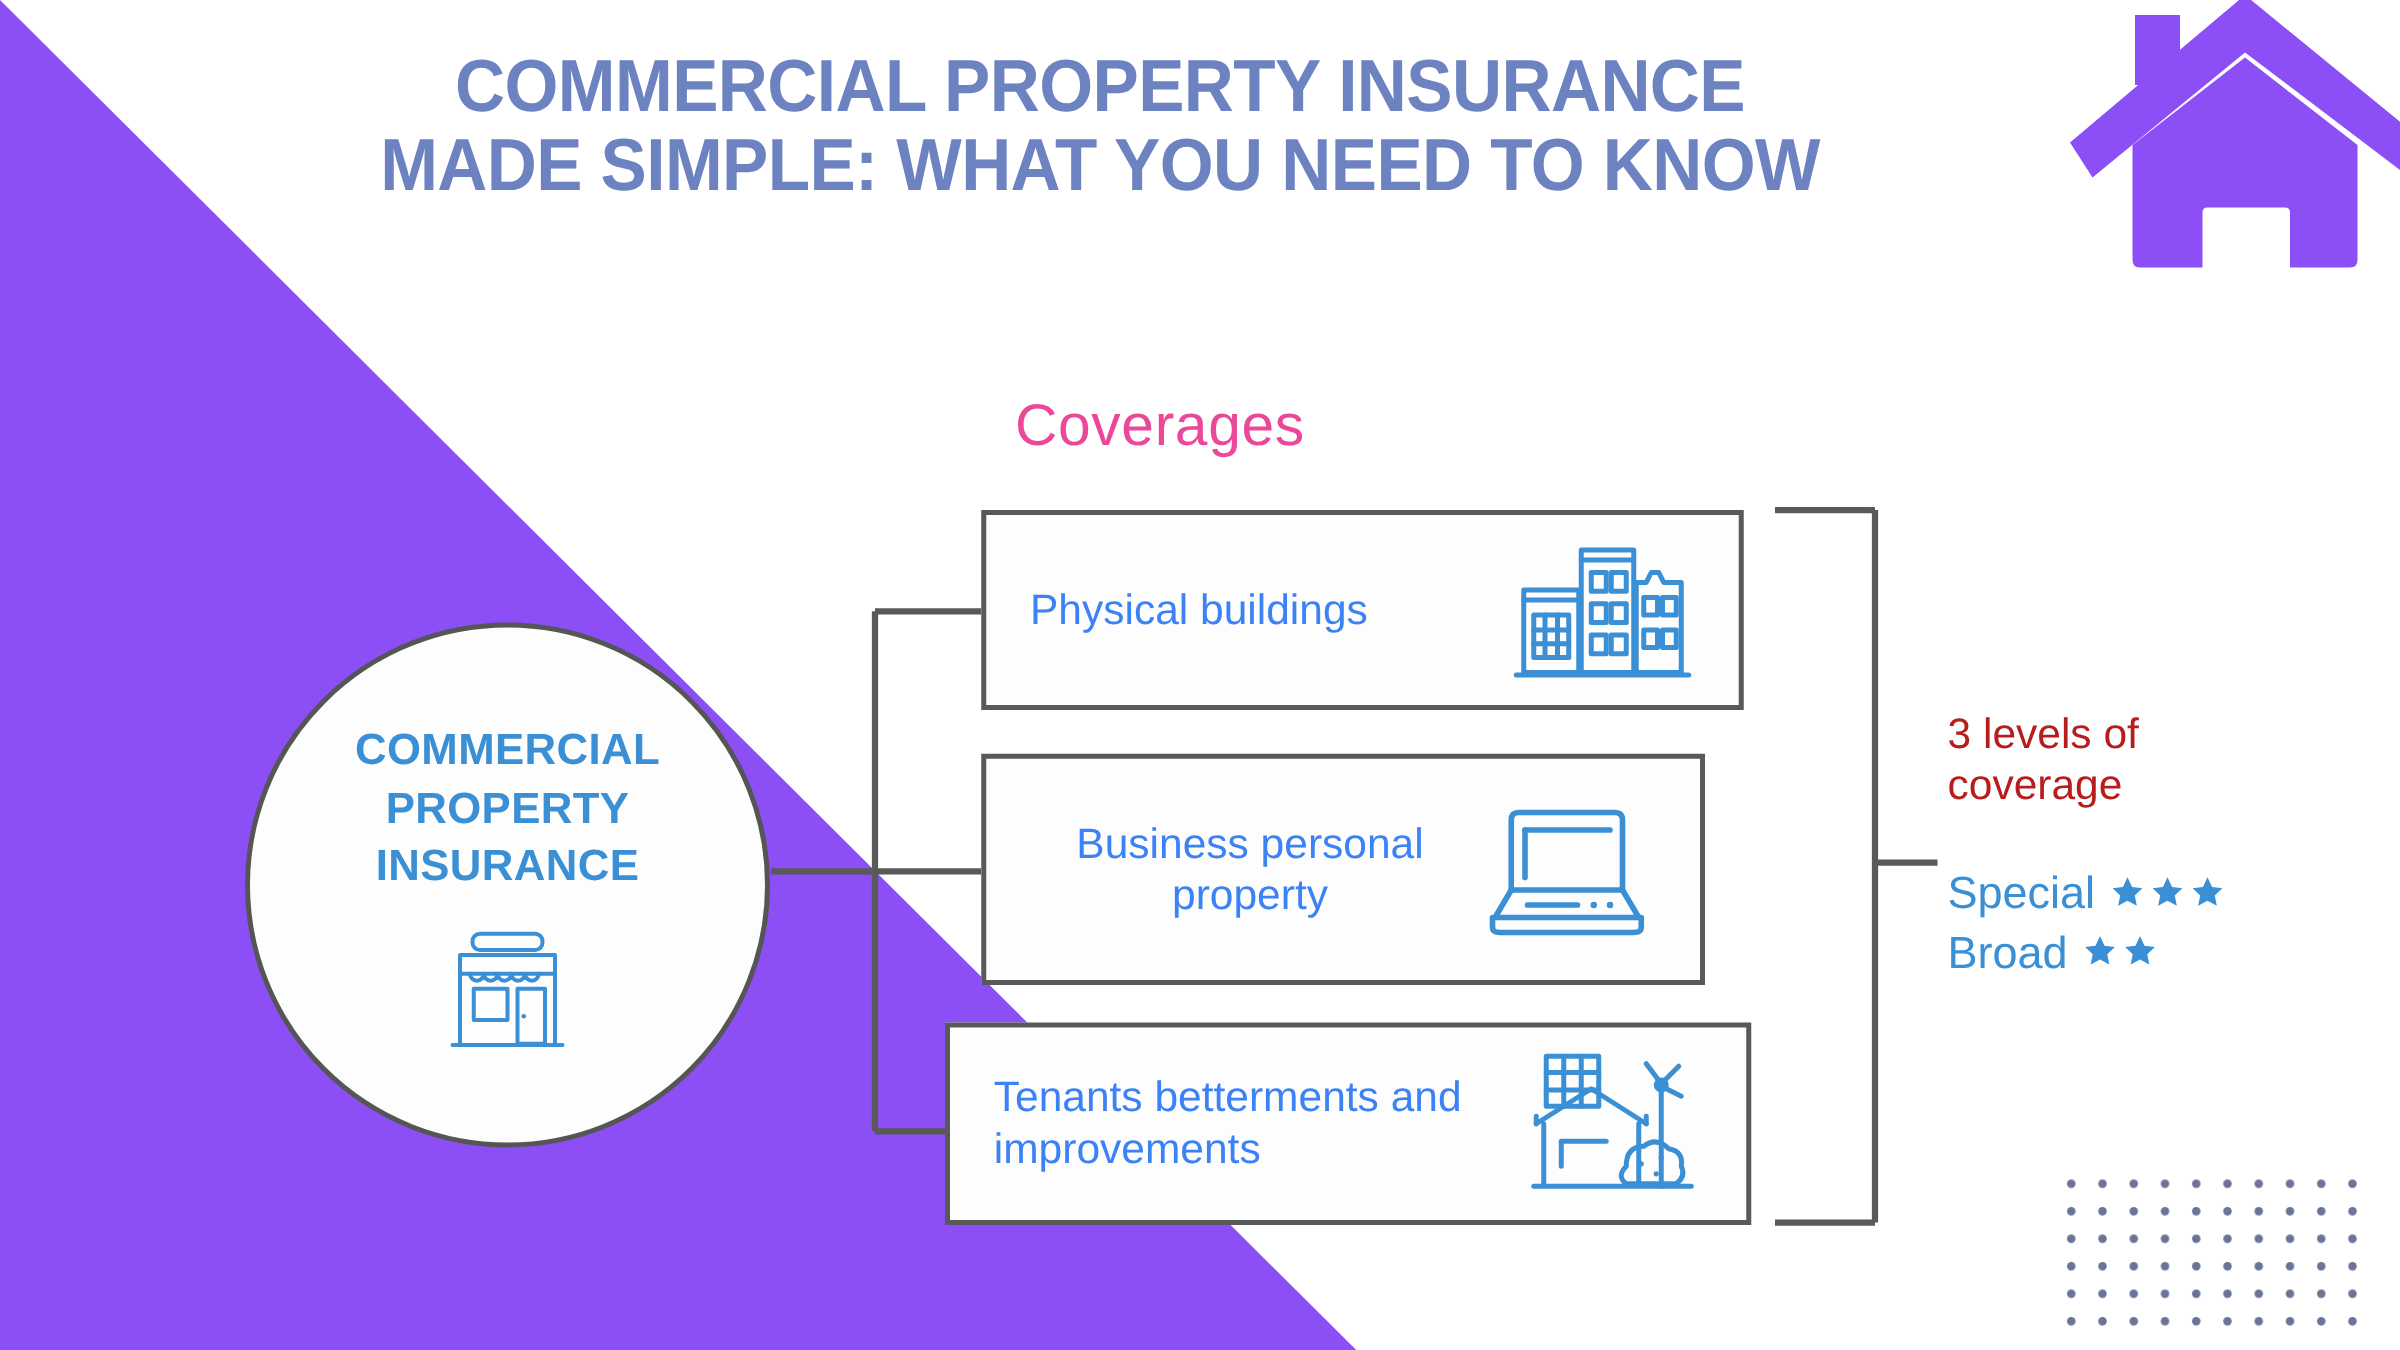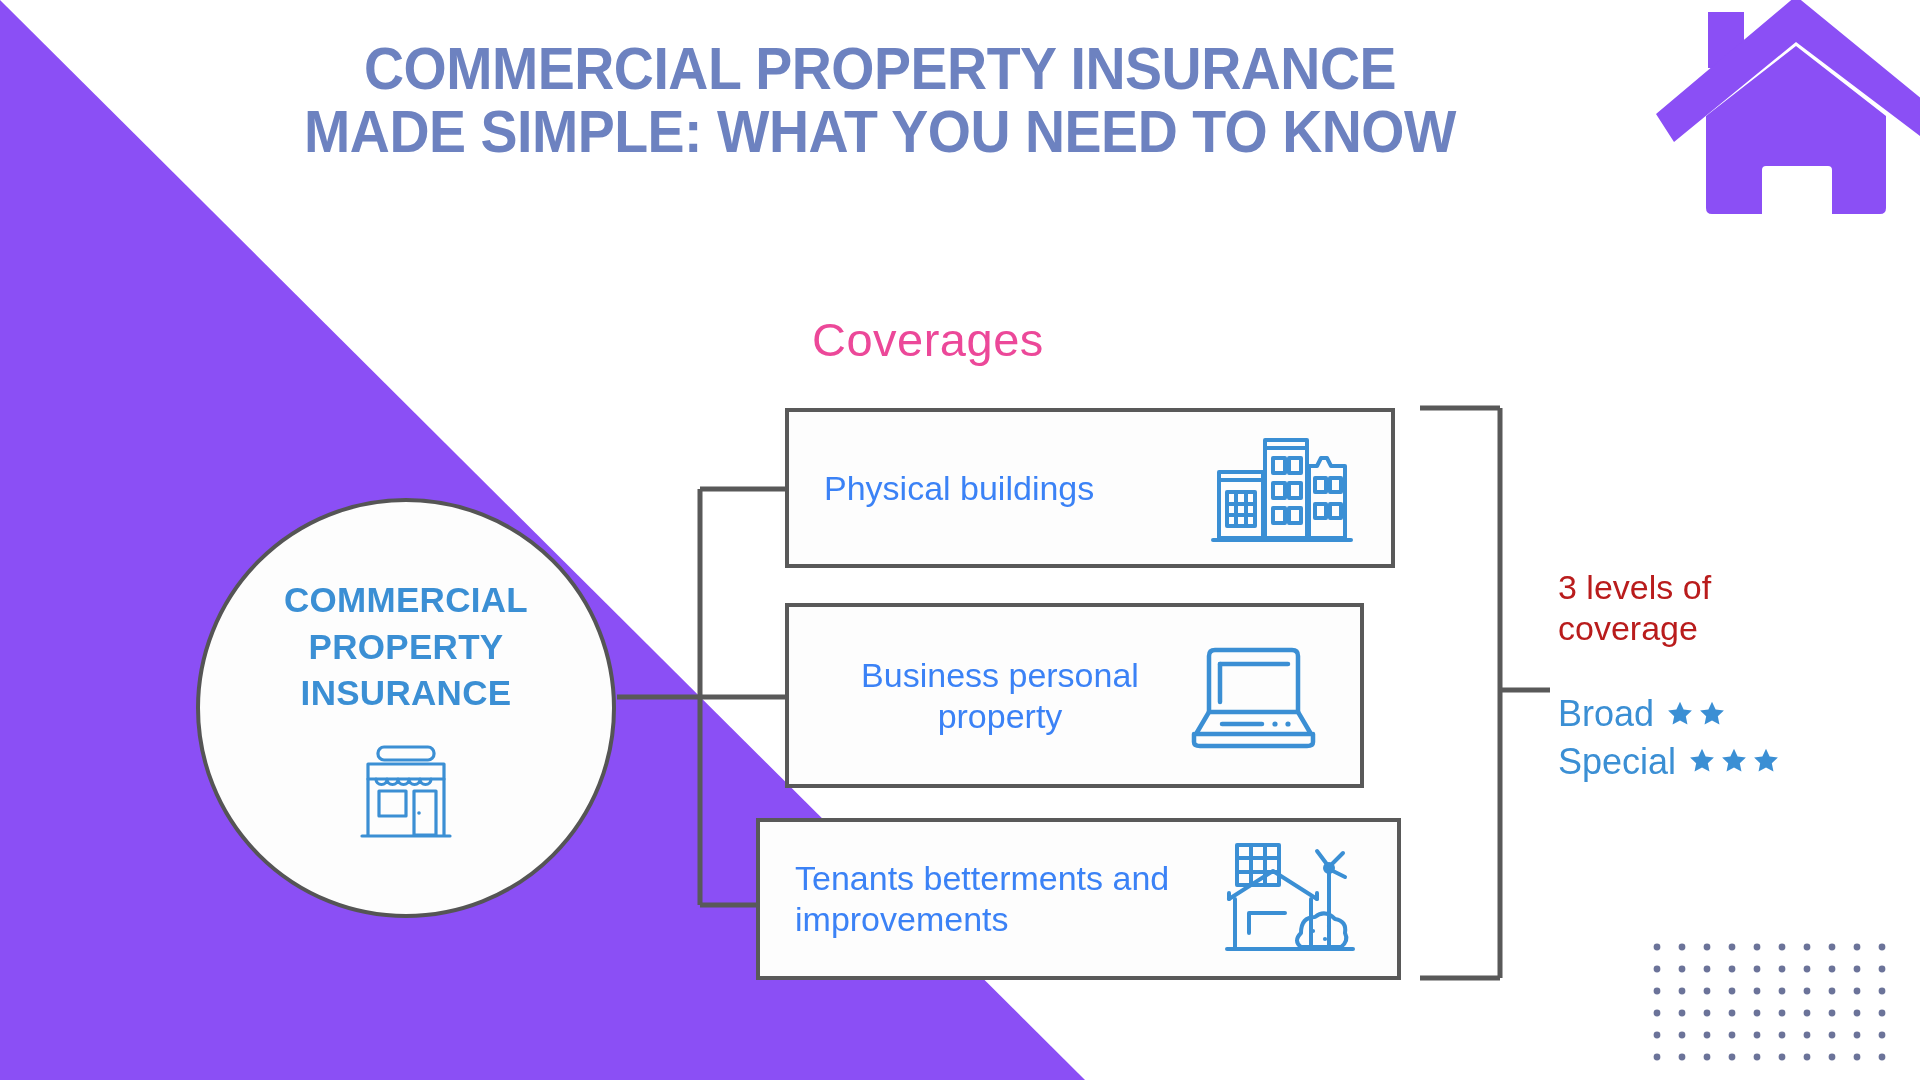--- a/index.html
+++ b/index.html
@@ -250,36 +250,36 @@
       <circle cx="116" cy="89" r="2.1" fill="#3b8fd4" stroke="none"></circle>
       <circle cx="112" cy="102" r="2.1" fill="#3b8fd4" stroke="none"></circle>
     </g>
   </svg>
 </div>
 
 <div id="levels-title">3 levels of coverage</div>
 
 <div id="levels-list">
   <div class="level-row">
-    <span class="lvl-name">Broad</span>
+    <span class="lvl-name">Special</span>
     <span class="lvl-stars">
+        <svg class="star" viewBox="0 0 24 24">
+          <path fill="#3b8fd4" d="M12 1.6l3.1 6.6 7.1.9-5.2 4.9 1.4 7.1-6.4-3.5-6.4 3.5 1.4-7.1L1.8 9.1l7.1-.9z"></path>
+        </svg>
         <svg class="star" viewBox="0 0 24 24">
           <path fill="#3b8fd4" d="M12 1.6l3.1 6.6 7.1.9-5.2 4.9 1.4 7.1-6.4-3.5-6.4 3.5 1.4-7.1L1.8 9.1l7.1-.9z"></path>
         </svg>
         <svg class="star" viewBox="0 0 24 24">
           <path fill="#3b8fd4" d="M12 1.6l3.1 6.6 7.1.9-5.2 4.9 1.4 7.1-6.4-3.5-6.4 3.5 1.4-7.1L1.8 9.1l7.1-.9z"></path>
         </svg>
       </span>
   </div>
   <div class="level-row">
-    <span class="lvl-name">Special</span>
+    <span class="lvl-name">Broad</span>
     <span class="lvl-stars">
-        <svg class="star" viewBox="0 0 24 24">
-          <path fill="#3b8fd4" d="M12 1.6l3.1 6.6 7.1.9-5.2 4.9 1.4 7.1-6.4-3.5-6.4 3.5 1.4-7.1L1.8 9.1l7.1-.9z"></path>
-        </svg>
         <svg class="star" viewBox="0 0 24 24">
           <path fill="#3b8fd4" d="M12 1.6l3.1 6.6 7.1.9-5.2 4.9 1.4 7.1-6.4-3.5-6.4 3.5 1.4-7.1L1.8 9.1l7.1-.9z"></path>
         </svg>
         <svg class="star" viewBox="0 0 24 24">
           <path fill="#3b8fd4" d="M12 1.6l3.1 6.6 7.1.9-5.2 4.9 1.4 7.1-6.4-3.5-6.4 3.5 1.4-7.1L1.8 9.1l7.1-.9z"></path>
         </svg>
       </span>
   </div>
 </div>
 

